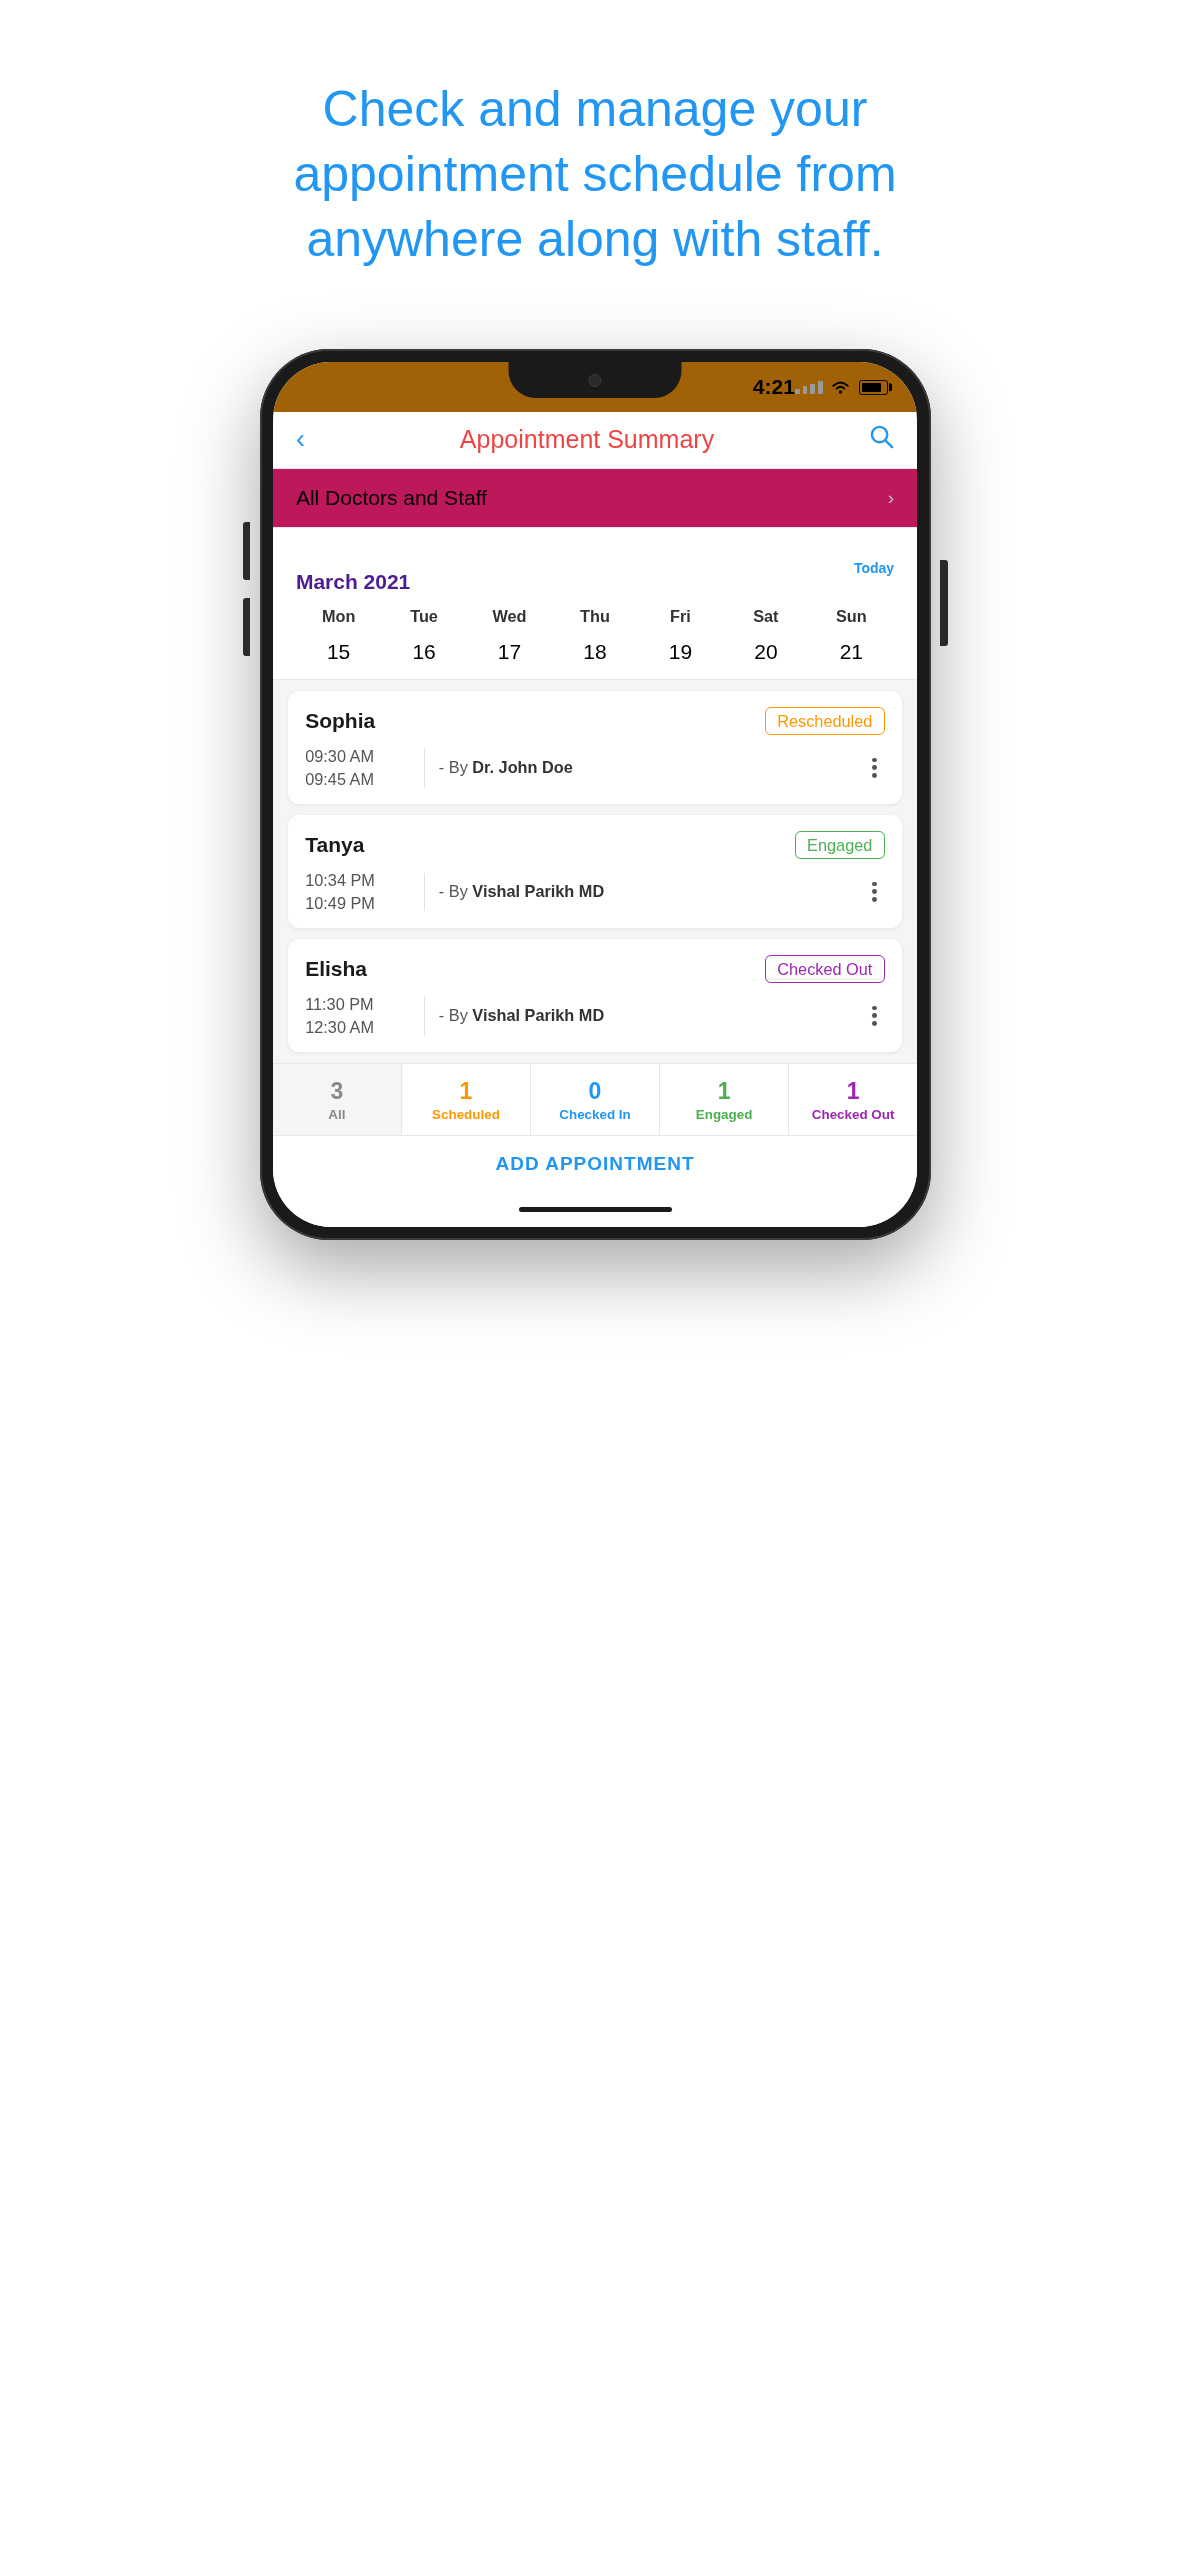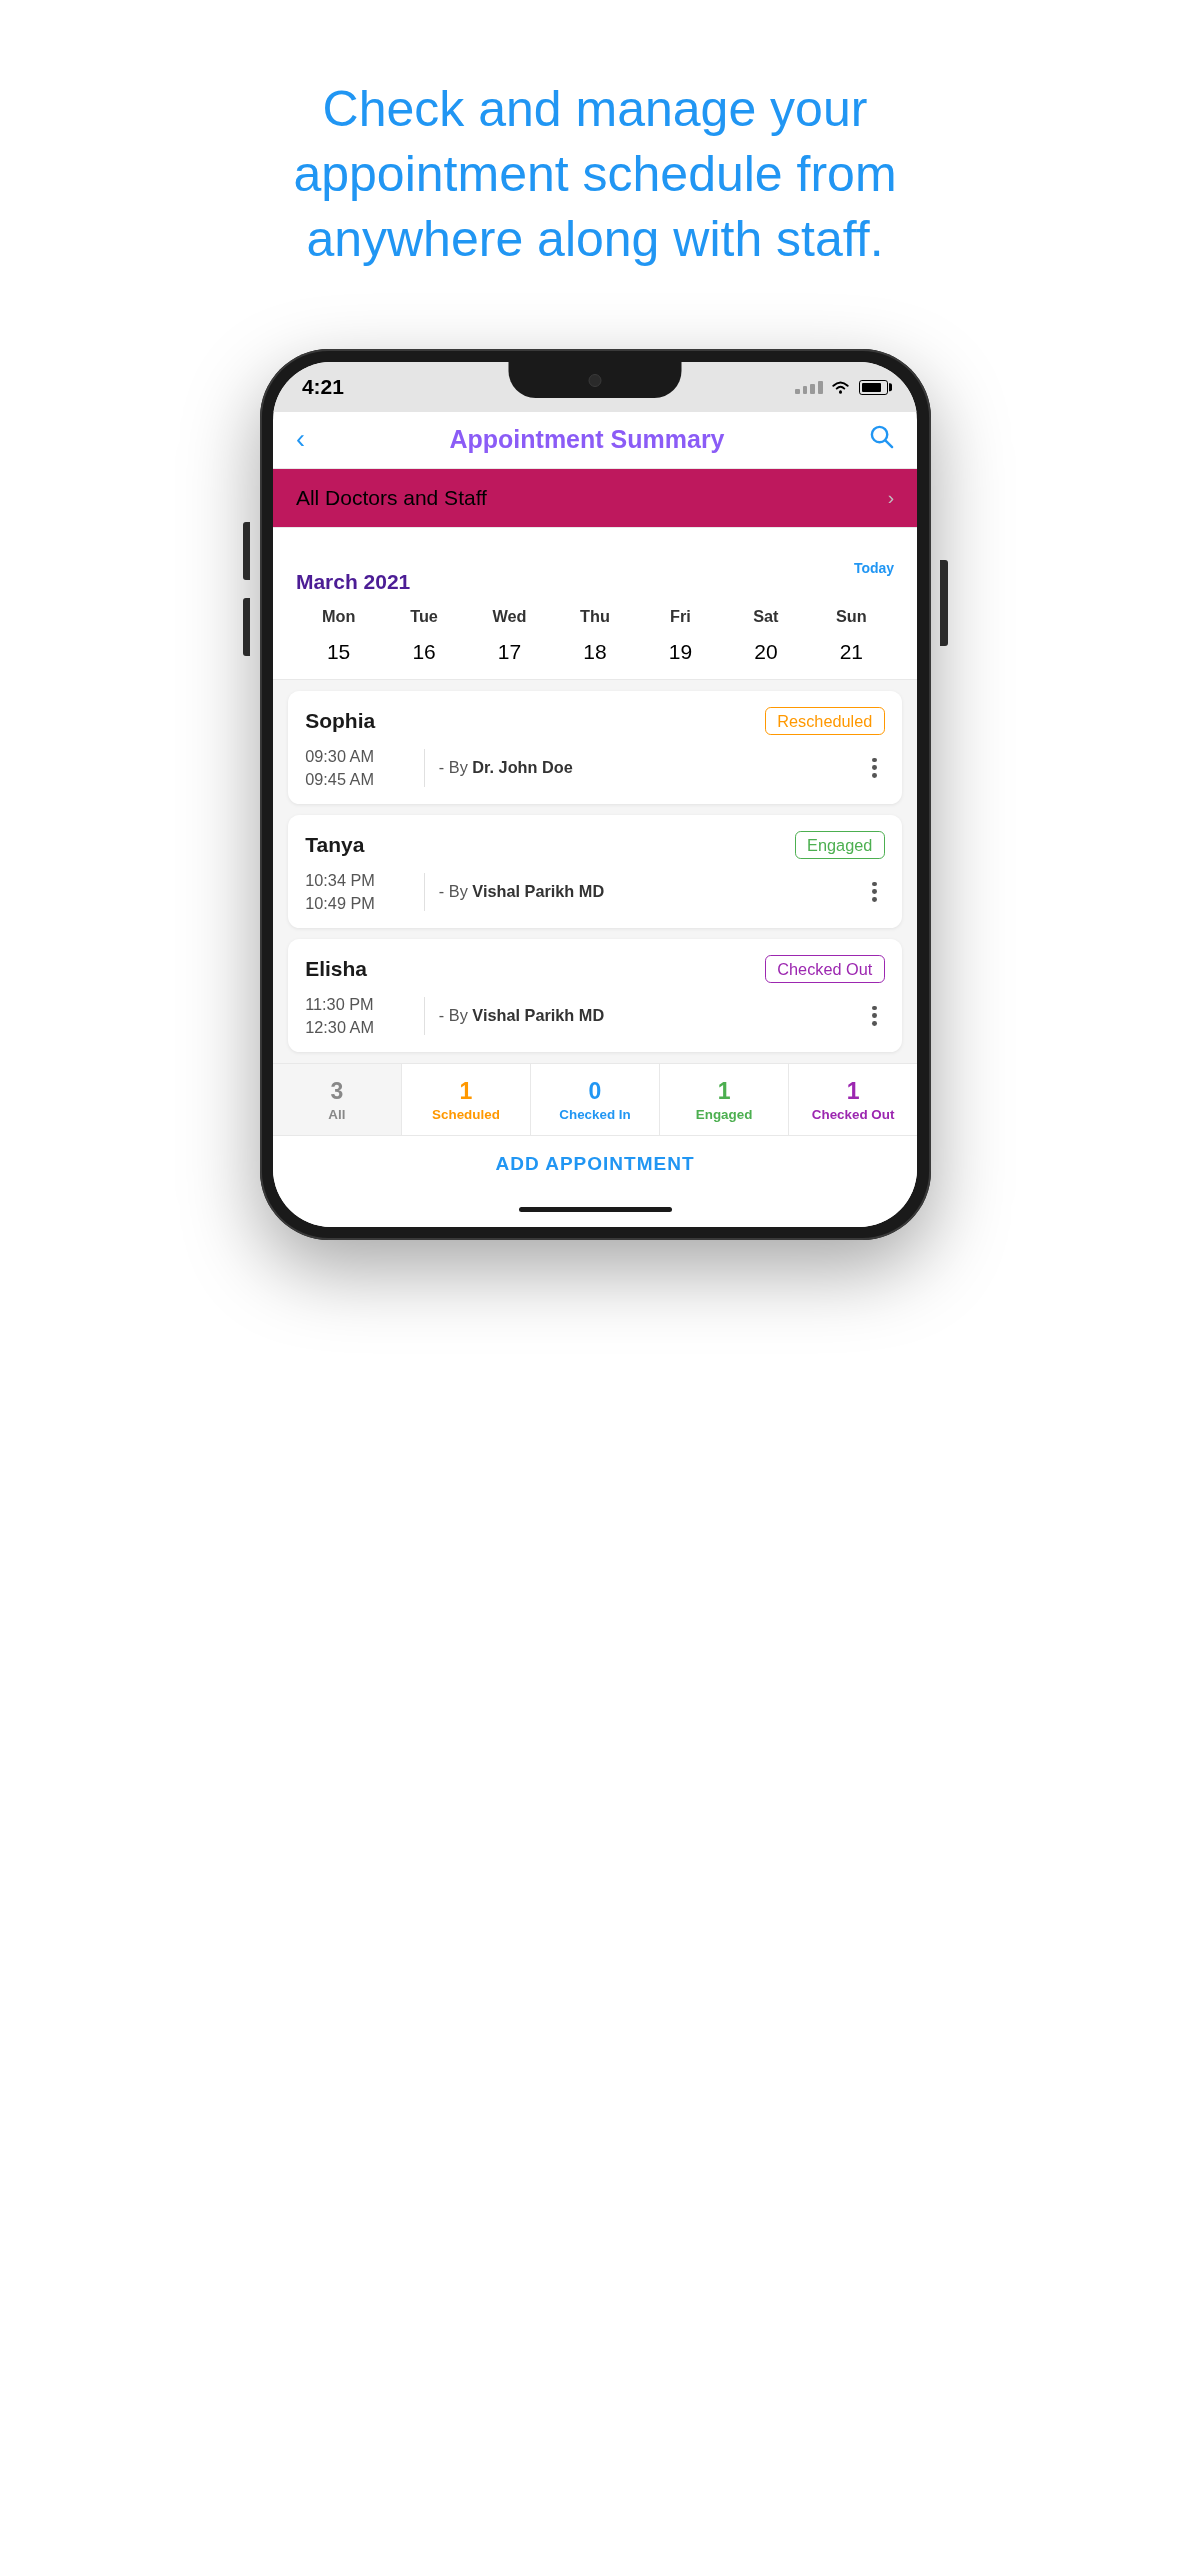--- a/index.html
+++ b/index.html
@@ -37,25 +37,25 @@
 
     .phone-inner {
       background: #ffffff;
       border-radius: 58px;
       overflow: hidden;
       position: relative;
     }
 
     
     .notch-area {
-      background: #e5e5e5;
+      background: #a16207;
       height: 50px;
       display: flex;
       align-items: center;
-      justify-content: space-between;
+      justify-content: flex-end;
       padding: 0 29px;
       position: relative;
     }
 
     .notch-cutout {
       position: absolute;
       top: 0;
       left: 50%;
       transform: translateX(-50%);
       width: 173px;
@@ -138,22 +138,22 @@
     }
 
     .back-btn {
       color: #2196F3;
       font-size: 27px;
       cursor: pointer;
     }
 
     .header-title {
       font-size: 25px;
-      font-weight: 700;
-      color: #8b5cf6;
+      font-weight: 400;
+      color: #ef4444;
     }
 
     .search-btn {
       color: #2196F3;
       font-size: 25px;
     }
 
     
     .staff-selector {
       display: flex;

